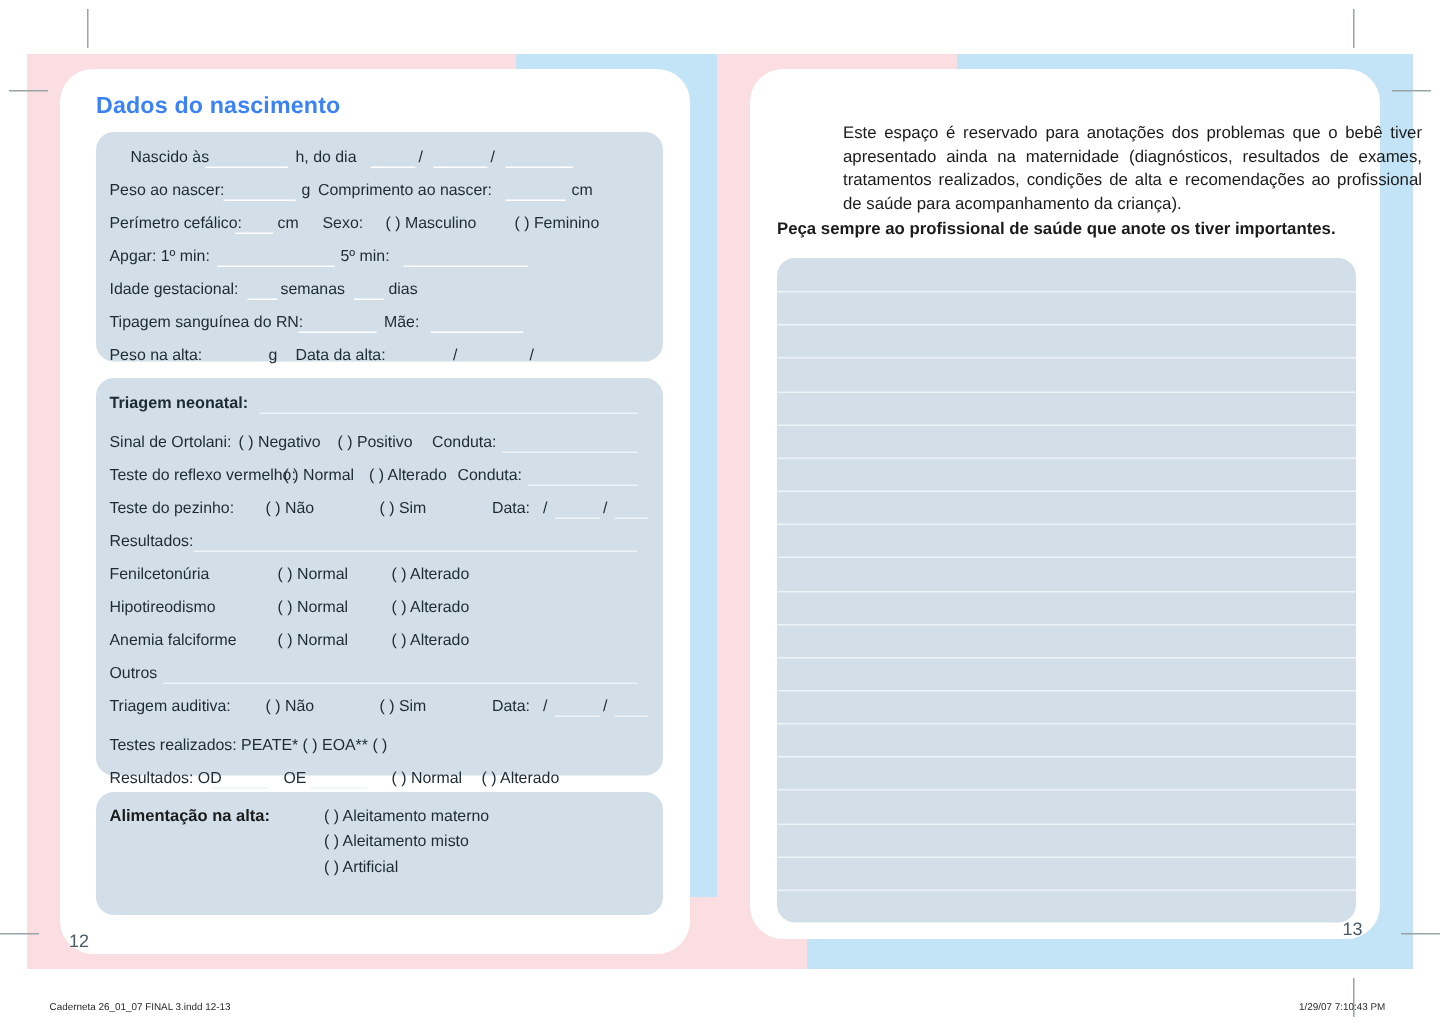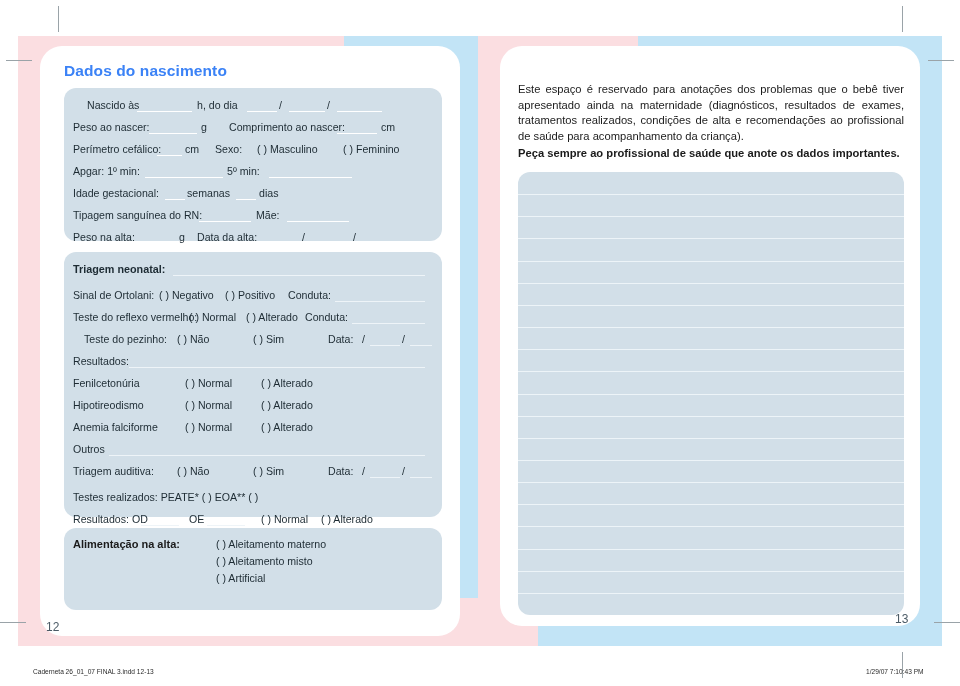--- a/index.html
+++ b/index.html
@@ -71,20 +71,21 @@
     top: 15px;
   }
   .subrule { background: #eef4f8; }
 
   .note-para {
     position: absolute;
     font-size: 11.2px;
     line-height: 15.6px;
     color: #1b1b1b;
     text-align: justify;
+    margin-left: 44px;
   }
   .note-bold {
     position: absolute;
     font-size: 11.2px;
     font-weight: bold;
     color: #1b1b1b;
     line-height: 15px;
   }
 
   
@@ -164,21 +165,21 @@
       <span class="txt" style="left:192px;">/</span>
       <span class="rule" style="left:202px; width:36px;"></span>
       <span class="txt" style="left:240px;">/</span>
       <span class="rule" style="left:250px; width:45px;"></span>
     </div>
 
     <div class="row" style="margin:2px 0 0 9px;">
       <span class="txt" style="left:0px;">Peso ao nascer:</span>
       <span class="rule" style="left:76px;  width:48px;"></span>
       <span class="txt" style="left:128px;">g</span>
-      <span class="txt" style="left:156px;">Comprimento ao nascer:</span>
+      <span class="txt" style="left:139px;">Comprimento ao nascer:</span>
       <span class="rule" style="left:264px; width:40px;"></span>
       <span class="txt" style="left:308px;">cm</span>
     </div>
 
     <div class="row" style="margin:2px 0 0 9px;">
       <span class="txt" style="left:0px;">Perímetro cefálico:</span>
       <span class="rule" style="left:84px;  width:25px;"></span>
       <span class="txt" style="left:112px;">cm</span>
       <span class="txt" style="left:142px;">Sexo:</span>
       <span class="txt" style="left:184px;">(  ) Masculino</span>
@@ -237,21 +238,21 @@
 
     <div class="row" style="margin:2px 0 0 9px;">
       <span class="txt" style="left:0px;">Teste do reflexo vermelho:</span>
       <span class="txt" style="left:116px;">(  ) Normal</span>
       <span class="txt" style="left:173px;">(  ) Alterado</span>
       <span class="txt" style="left:232px;">Conduta:</span>
       <span class="rule subrule" style="left:279px; width:73px;"></span>
     </div>
 
     <div class="row" style="margin:2px 0 0 9px;">
-      <span class="txt" style="left:11px;">Teste do pezinho:</span>
+      <span class="txt" style="left:0px;">Teste do pezinho:</span>
       <span class="txt" style="left:104px;">(  ) Não</span>
       <span class="txt" style="left:180px;">(  ) Sim</span>
       <span class="txt" style="left:255px;">Data:</span>
       <span class="txt" style="left:289px;">/</span>
       <span class="rule subrule" style="left:297px; width:30px;"></span>
       <span class="txt" style="left:329px;">/</span>
       <span class="rule subrule" style="left:337px; width:22px;"></span>
     </div>
 
     <div class="row" style="margin:2px 0 0 9px;">
@@ -321,21 +322,21 @@
     <div style="position:absolute; left:152px; top:44px; font-size:10.6px; color:#1d2b33;">(  ) Artificial</div>
 
   </div>
 
   <div class="folio" style="left:46px; top:620px;">12</div>
 
   <div class="white-card" id="card-right"></div>
 
   <div class="note-para" style="left:518px; top:82px; width:386px;">Este espaço é reservado para anotações dos problemas que o bebê tiver apresentado ainda na maternidade (diagnósticos, resultados de exames, tratamentos realizados, condições de alta e recomendações ao profissional de saúde para acompanhamento da criança).</div>
 
-  <div class="note-bold" style="left:518px; top:146px; width:390px;">Peça sempre ao profissional de saúde que anote os dados importantes.</div>
+  <div class="note-bold" style="left:518px; top:146px; width:390px;">Peça sempre ao profissional de saúde que anote os tiver importantes.</div>
 
   <div id="notes-pad">
       <div class="nline" style="top: 22px;"></div>
       <div class="nline" style="top: 44px;"></div>
       <div class="nline" style="top: 66px;"></div>
       <div class="nline" style="top: 89px;"></div>
       <div class="nline" style="top: 111px;"></div>
       <div class="nline" style="top: 133px;"></div>
       <div class="nline" style="top: 155px;"></div>
       <div class="nline" style="top: 177px;"></div>

